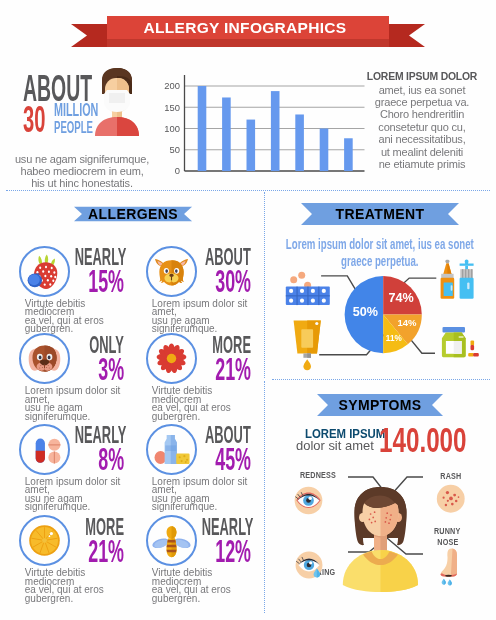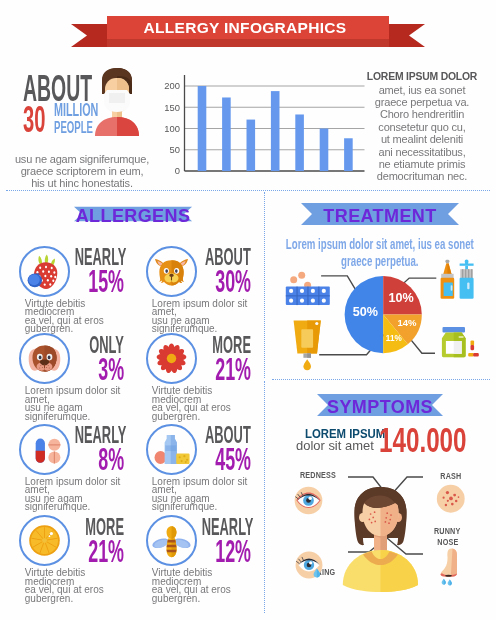--- a/index.html
+++ b/index.html
@@ -36,21 +36,21 @@
   .intro-h{position:absolute;left:363px;top:71px;width:118px;text-align:center;font-weight:bold;
     font-size:10.4px;line-height:12.2px;color:#58585a;letter-spacing:-0.2px;}
   .intro-b{position:absolute;left:360px;top:83.5px;width:124px;font-size:11px;line-height:12.4px;
     color:#78787b;text-align:center;letter-spacing:-0.18px;}
 
   
   .hdot{position:absolute;height:0;border-top:1px dotted #7aa7e8;}
   .vdot{position:absolute;width:0;border-left:1px dotted #7aa7e8;}
 
   
-  .bb-txt{position:absolute;color:#6d28d9;font-weight:bold;font-size:18px;text-align:center;
+  .bb-txt{position:absolute;color:#000000;font-weight:bold;font-size:14px;text-align:center;
     letter-spacing:.4px;}
 
   
   .al-circ{position:absolute;width:51px;height:51px;border-radius:50%;border:2.4px solid #5b90e2;
     box-sizing:border-box;background:#fefefe;}
   .al-qual{position:absolute;font-weight:bold;font-size:23px;line-height:23px;color:#58585a;
     text-align:right;white-space:nowrap;}
   .al-qual>span{display:inline-block;transform:scaleX(.56);transform-origin:right top;}
   .al-pct{position:absolute;font-weight:bold;font-size:32px;line-height:32px;color:#a21caf;
     text-align:right;white-space:nowrap;}
@@ -90,21 +90,21 @@
     <polygon points="107,39 389,39 389,47 107,47" fill="#c0372c"></polygon>
   </svg>
   <div class="rib-txt">ALLERGY INFOGRAPHICS</div>
 
   <div class="about-about"><span class="cond">ABOUT</span></div>
   <div class="about-30"><span class="cond">30</span></div>
   <div class="about-mil"><span class="cond">MILLION</span></div>
   <div class="about-peo"><span class="cond">PEOPLE</span></div>
   <div class="about-body">
     <div>usu ne agam signiferumque,</div>
-    <div>graece scriptorem in eum,</div>
+    <div>habeo mediocrem in eum,</div>
     <div>his ut hinc honestatis.</div>
   </div>
 
   <svg class="abs" style="left:91px;top:64px;" width="52" height="72" viewBox="0 0 52 72">
     <path d="M11,30 V18 C11,9 17,4 26,4 C35,4 41,9 41,18 V30 Z" fill="#5a3621"></path>
     <path d="M26,4 C35,4 41,9 41,18 V30 H26 Z" fill="#4a2b18"></path>
     <rect x="14" y="14" width="24" height="34" rx="11" fill="#f7cfa0"></rect>
     <path d="M26,14 h1 a11,11 0 0 1 11,11 v12 a11,11 0 0 1 -11,11 h-1 Z" fill="#eec08c"></path>
     <path d="M11,16 C11,8 17,4 26,4 C35,4 41,8 41,16 L41,22 C41,15 36,12 26,12 C16,12 11,15 11,22 Z" fill="#5a3621"></path>
     <path d="M10,42 C6,42 6,58 14,62 L38,62 C46,58 46,42 42,42 Z" fill="#f7cfa0" opacity="0"></path>
@@ -136,24 +136,23 @@
       <rect x="169.7" y="66.5" width="8.6" height="42.5" fill="#6699ee"></rect>
       <rect x="194.09999999999997" y="76.275" width="8.6" height="32.725" fill="#6699ee"></rect>
     </svg>
 
   <div class="intro-h">LOREM IPSUM DOLOR</div>
   <div class="intro-b">
     <div>amet,  ius  ea sonet</div>
     <div>graece perpetua va.</div>
     <div>Choro hendreritlin</div>
     <div>consetetur quo cu,</div>
+    <div>ani  necessitatibus,</div>
     <div>ut mealint deleniti</div>
-    <div>ani  necessitatibus,</div>
     <div>ne etiamute  primis</div>
-    <div>democrituman nec.</div>
   </div>
 
   <div class="hdot" style="left:6px;top:190px;width:484px;"></div>
   <div class="vdot" style="left:264px;top:192px;height:186px;"></div>
   <div class="hdot" style="left:272px;top:379px;width:218px;"></div>
   <div class="vdot" style="left:264px;top:381px;height:232px;"></div>
 
   <svg class="abs" style="left:74px;top:203px;" width="118" height="22" viewBox="0 0 178 22">
     <polygon points="0,0 178,0 178,22 0,22 12,11" fill="#6f9fe0"></polygon>
     <polygon points="178,0 178,22 166,11" fill="#fefefe"></polygon>
@@ -184,21 +183,21 @@
   </svg>
 
   <svg class="abs" id="piechart" style="left:343px;top:274px;" width="82" height="82" viewBox="0 0 82 82">
       <path d="M40.2 40.6 L40.20 79.20 A38.6 38.6 0 0 1 40.20 2.00 Z" fill="#4285e8"></path>
       <path d="M40.2 40.6 L40.20 2.00 A38.6 38.6 0 0 1 78.80 40.60 Z" fill="#d0403a"></path>
       <path d="M40.2 40.6 L78.80 40.60 A38.6 38.6 0 0 1 64.80 70.34 Z" fill="#f2a22c"></path>
       <path d="M40.2 40.6 L64.80 70.34 A38.6 38.6 0 0 1 40.20 79.20 Z" fill="#f5bc14"></path>
     </svg>
   <div id="pie-label-host">
       <div class="pie-lbl" style="left: 325.3px; top: 305.5px; width: 80px; font-size: 12.6px; line-height: 12.6px;">50%</div>
-      <div class="pie-lbl" style="left: 361px; top: 292.4px; width: 80px; font-size: 12.6px; line-height: 12.6px;">10%</div>
+      <div class="pie-lbl" style="left: 361px; top: 292.4px; width: 80px; font-size: 12.6px; line-height: 12.6px;">74%</div>
       <div class="pie-lbl" style="left: 367px; top: 318.1px; width: 80px; font-size: 9.5px; line-height: 9.5px;">14%</div>
       <div class="pie-lbl" style="left: 353.8px; top: 335.3px; width: 80px; font-size: 8.2px; line-height: 8.2px;">11%</div>
     </div>
 
   <svg class="abs" style="left:434px;top:256px;" width="56" height="56" viewBox="0 0 56 56">
     <path d="M13.4 3.8 c1.3 0 2.1 .6 2.1 1.4 c0 .6-.7 1.2-.9 2.3 h-2.4 c-.2-1.1-.9-1.7-.9-2.3 c0-.8.8-1.4 2.1-1.4z" fill="#a8a8a8"></path>
     <path d="M12.2 7.5 h2.4 l2.9 10.6 h-8.2z" fill="#f09010"></path>
     <path d="M13.4 7.5 h1.2 l2.9 10.6 h-4.1z" fill="#e07f06"></path>
     <rect x="7.2" y="17.8" width="12.4" height="4.4" fill="#c4c4c4"></rect>
     <rect x="6.6" y="21.7" width="13.6" height="21.1" rx="1.2" fill="#f09010"></rect>

